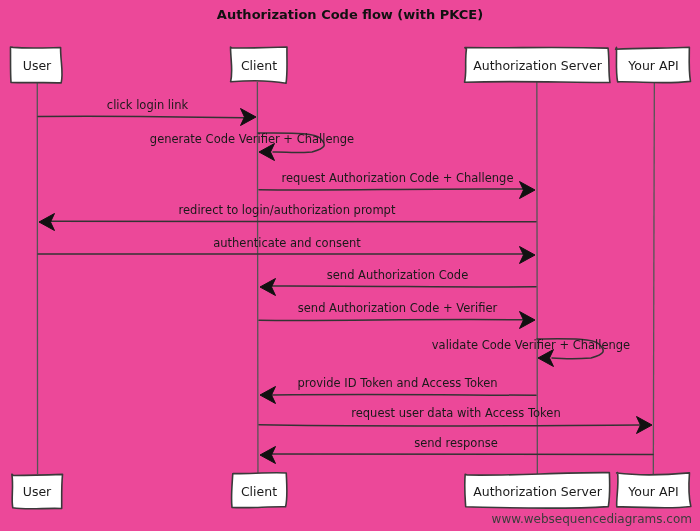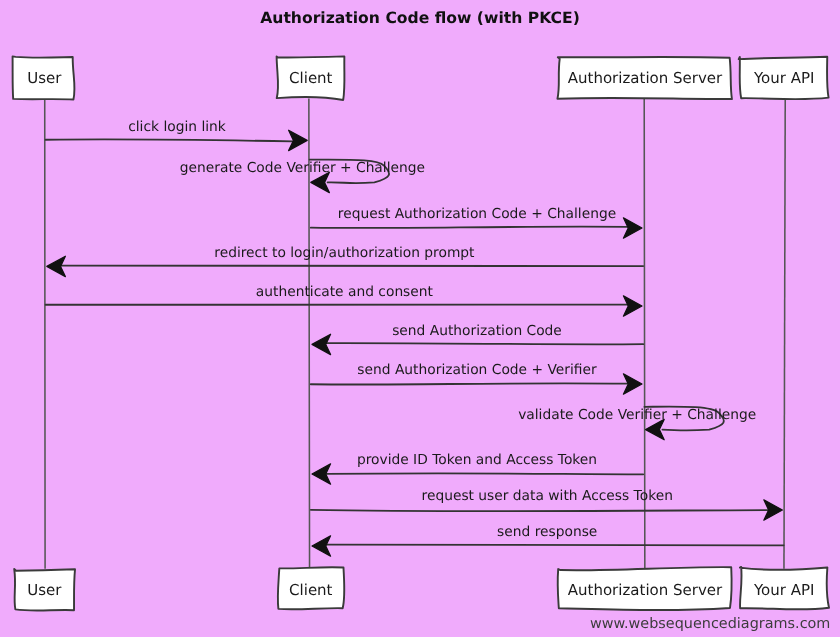--- a/index.html
+++ b/index.html
@@ -11,21 +11,21 @@
     width: 700px;
     height: 531px;
     font-family: "DejaVu Sans", sans-serif;
     overflow: hidden;
     position: relative;
   }
   #diagram-root {
     position: relative;
     width: 700px;
     height: 531px;
-    background: #f0abfc;
+    background: #ec4899;
   }
   svg#wsd {
     display: block;
     width: 700px;
     height: 531px;
   }
   .lifeline {
     stroke: #555555;
     stroke-width: 1.3;
     fill: none;

